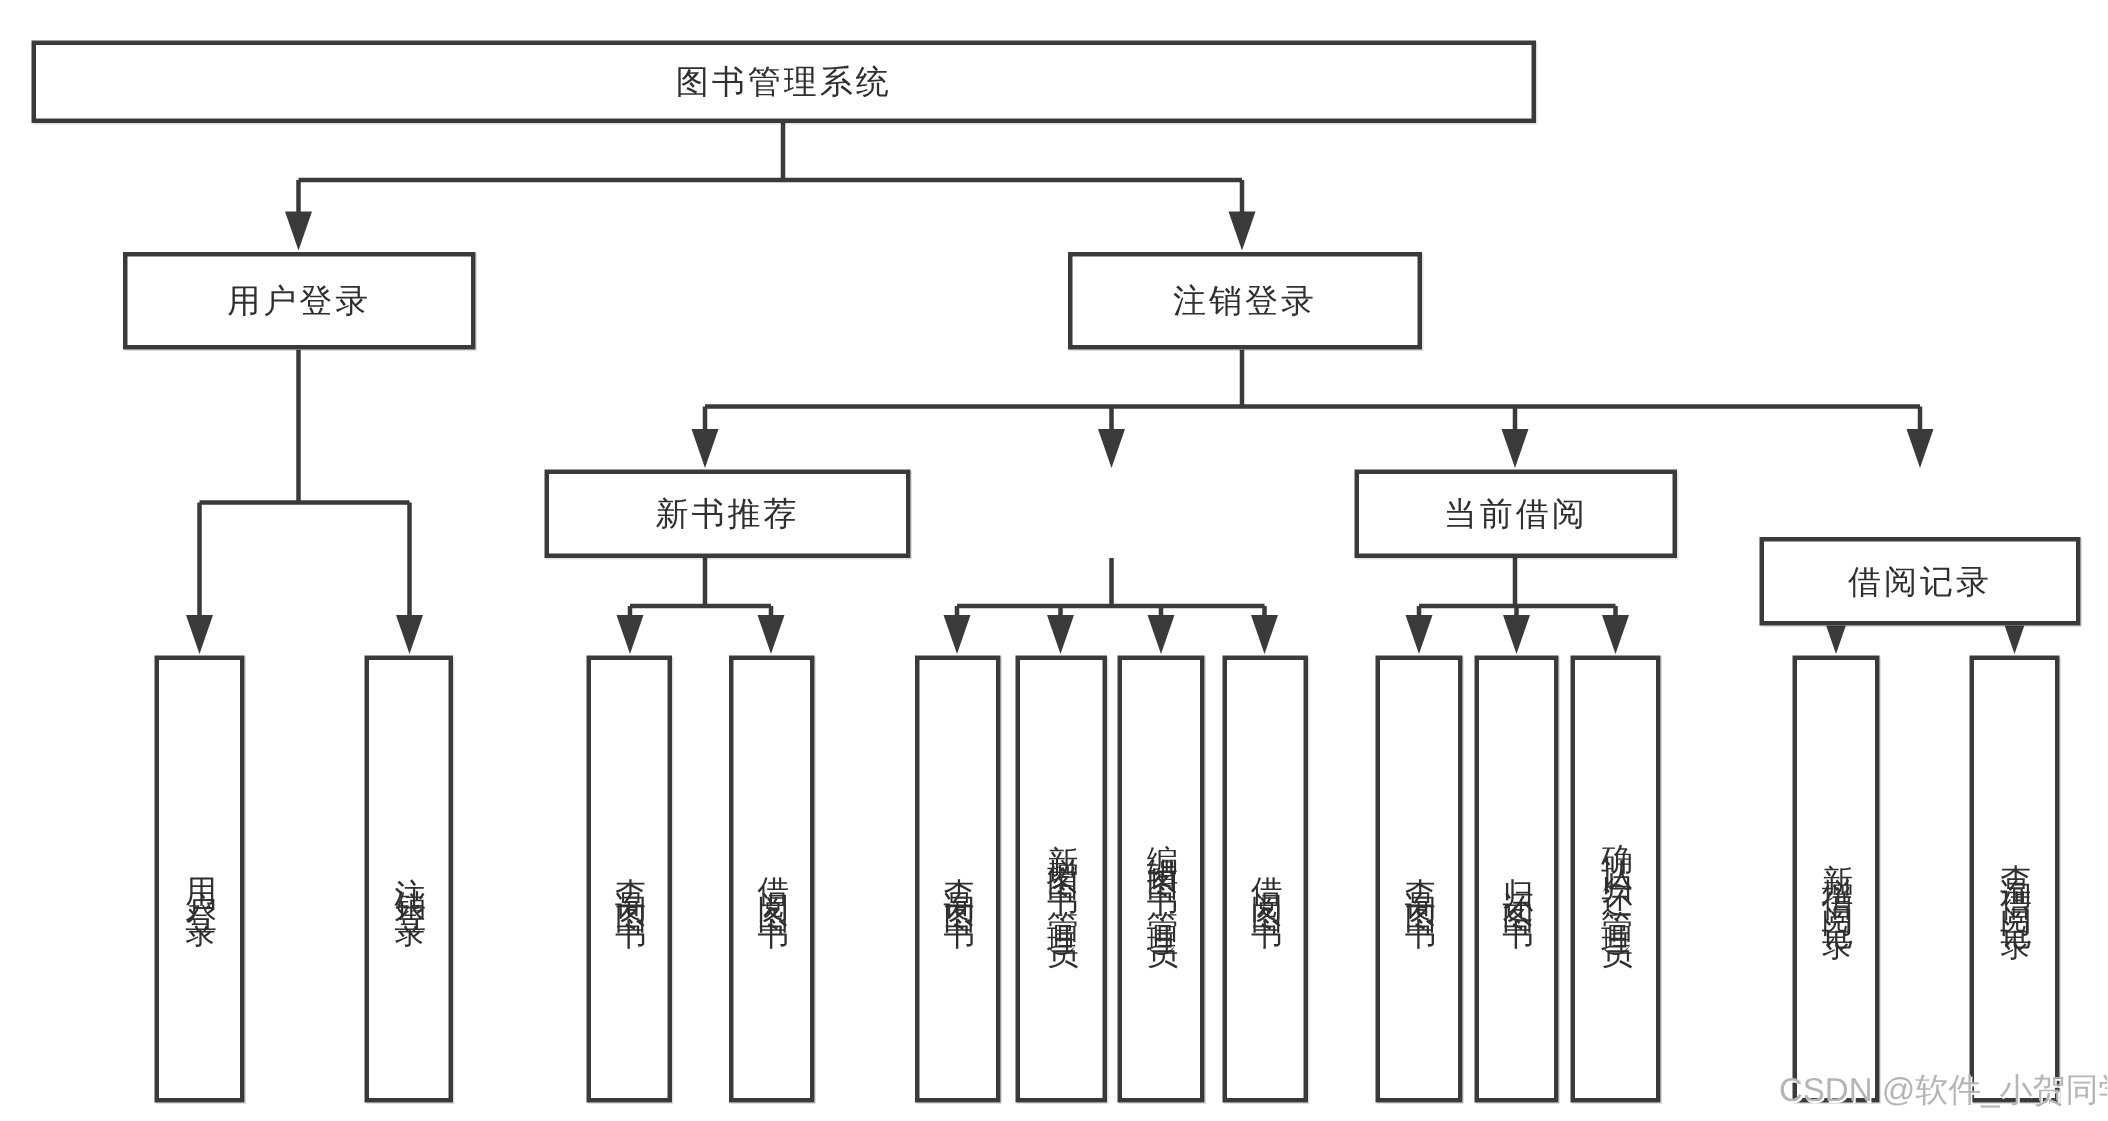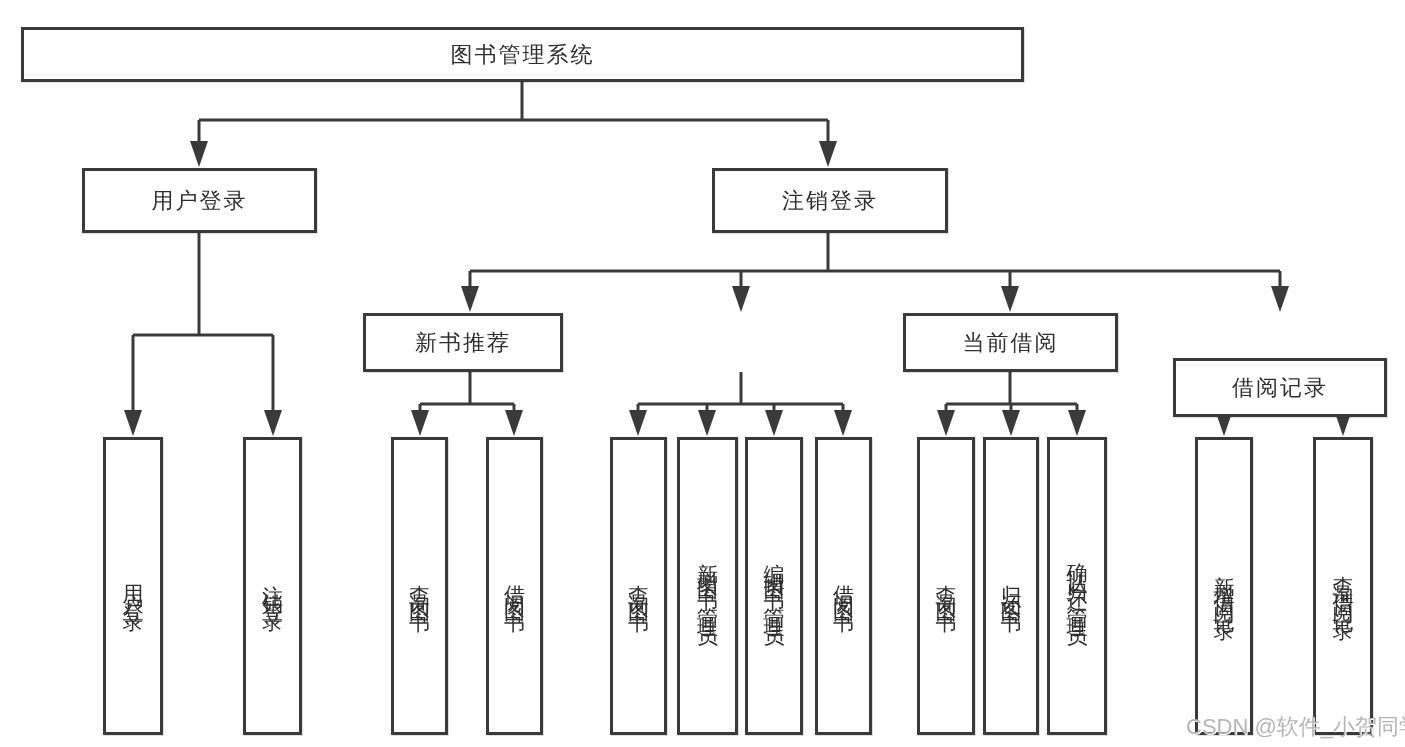--- a/index.html
+++ b/index.html
@@ -136,21 +136,21 @@
       <polygon points="1215,410 1233,410 1224,436"></polygon>
       <polygon points="1334,410 1352,410 1343,436"></polygon>
     </g>
   </svg>
 
   <div class="node root-node" style="left:21px; top:27px; width:1003px; height:55px;">图书管理系统</div>
 
   <div class="node h-node" style="left:82px; top:168px; width:235px; height:65px;">用户登录</div>
   <div class="node h-node" style="left:712px; top:168px; width:236px; height:65px;">注销登录</div>
 
-  <div class="node h-node" style="left:363px; top:313px; width:200px; height:59px;">新书推荐</div>
+  <div class="node h-node" style="left:363px; top:313px; width:244px; height:59px;">新书推荐</div>
   <div class="node h-node" style="left:903px; top:313px; width:215px; height:59px;text-align:center;">当前借阅</div>
   <div class="node h-node" style="left:1173px; top:313px; width:214px; height:59px;margin-top:45px;">借阅记录</div>
 
   <div class="node v-node" style="left:103px; top:437px; width:60px; height:298px;">用户登录</div>
   <div class="node v-node" style="left:243px; top:437px; width:59px; height:298px;">注销登录</div>
 
   <div class="node v-node" style="left:391px; top:437px; width:57px; height:298px;">查询图书</div>
   <div class="node v-node" style="left:486px; top:437px; width:57px; height:298px;">借阅图书</div>
 
   <div class="node v-node" style="left:610px; top:437px; width:57px; height:298px;">查询图书</div>

